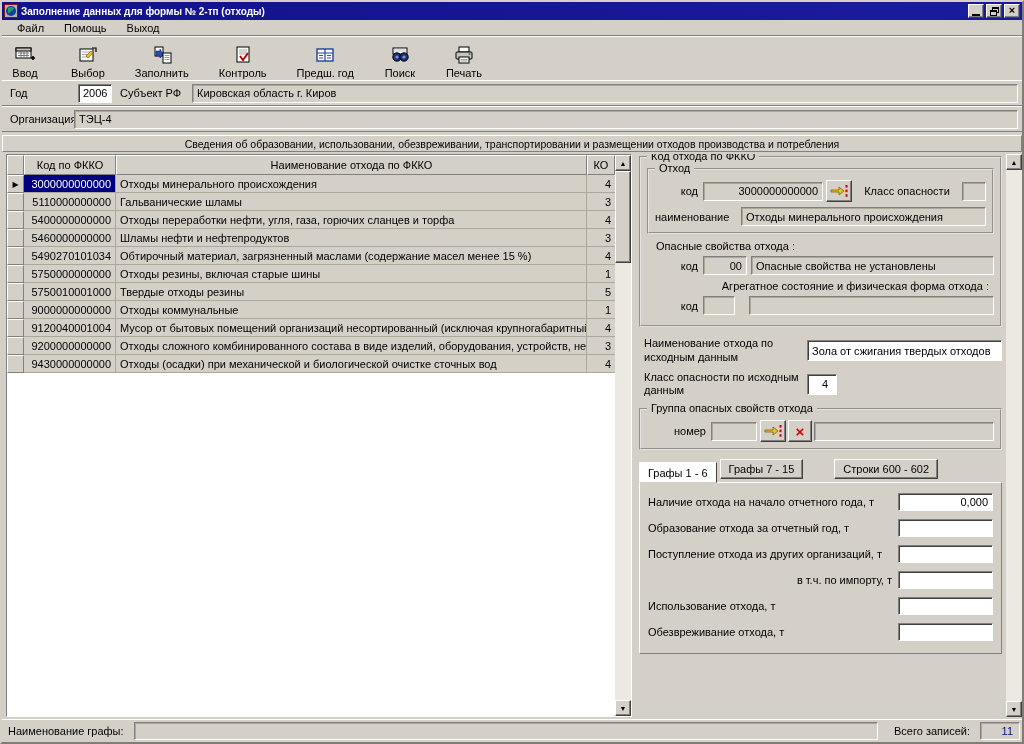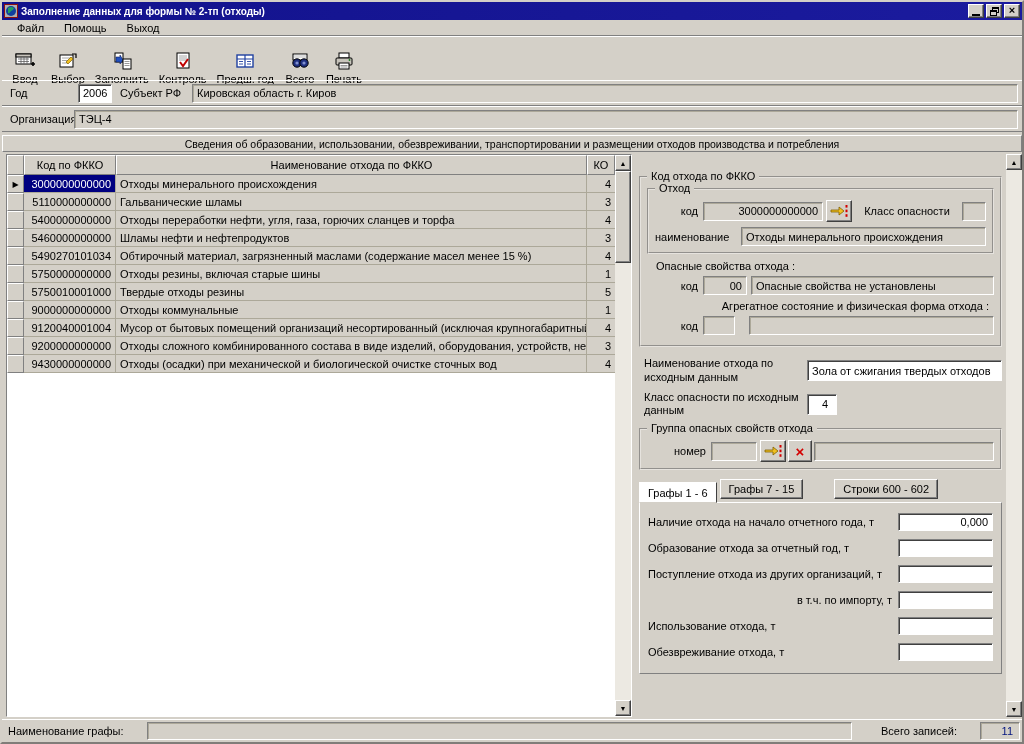--- a/index.html
+++ b/index.html
@@ -25,21 +25,21 @@
   .glyph-restore .r1 { position:absolute; top:0; right:0; width:7px; height:6px; border:1px solid #000; border-top-width:2px; background:#d4d0c8;}
   .glyph-restore .r2 { position:absolute; bottom:0; left:0; width:7px; height:6px; border:1px solid #000; border-top-width:2px; background:#d4d0c8;}
   .glyph-close { font-size:11px; font-weight:bold; margin-top:-1px; }
 
   
   .menubar { height:16px; display:flex; align-items:center; padding-left:6px; gap:2px;
     border-bottom:1px solid #808080; box-shadow:0 1px 0 #fff; flex:0 0 auto; }
   .menu-item { padding:2px 9px; cursor:default; }
 
   
-  .toolbar { height:44px; display:flex; align-items:center; padding:18px 2px 0 2px; gap:0;
+  .toolbar { height:44px; display:flex; align-items:flex-end; padding:18px 2px 0 2px; gap:20px;
     border-top:1px solid #fff; flex:0 0 auto; }
   .tbtn { display:flex; flex-direction:column; align-items:center; justify-content:flex-start;
     padding:1px 5px; min-width:42px; }
   .tbtn .ticon { height:22px; display:flex; align-items:center; justify-content:center; }
   .tbtn .tlabel { margin-top:1px; white-space:nowrap; }
 
   
   .frow { display:flex; align-items:center; height:26px; padding:0 4px;
     border-top:1px solid #fff; border-bottom:1px solid #808080; flex:0 0 auto; }
   .flabel { padding:0 4px; }
@@ -103,21 +103,21 @@
   .tab.active { border-color:#fff #404040 #d4d0c8 #fff; box-shadow:none; padding-top:4px;
     margin-bottom:-1px; background:#ffffff; }
   .tabpage { border:1px solid; border-color:#fff #808080 #808080 #fff; padding:10px 8px 12px 8px; }
   .fieldrow { display:flex; align-items:center; margin-bottom:8px; }
   .fieldrow:last-child { margin-bottom:0; }
   .flab { flex:1; white-space:nowrap; overflow:hidden; }
   .finput { width:95px; flex:0 0 auto; height:18px; display:flex; align-items:center;
     justify-content:flex-end; padding:0 4px; }
 
   
-  .statusbar { height:23px; flex:0 0 auto; display:flex; align-items:center; gap:19px;
+  .statusbar { height:23px; flex:0 0 auto; display:flex; align-items:center; gap:6px;
     border-top:1px solid #fff; padding:1px 2px; }
   .stlabel { padding:0 4px; white-space:nowrap; }
   .stfield { flex:1; height:18px; }
   .sttotal { width:40px; height:18px; display:flex; align-items:center; justify-content:flex-end;
     padding:0 6px; color:#00127e; }
 
   svg { display:block; }
 </style>
 </head>
 <body>
@@ -214,21 +214,21 @@
         <span class="ticon">
           <svg width="22" height="20" viewBox="0 0 22 20">
             <rect x="4" y="3" width="14" height="6" fill="#fff" stroke="#000"></rect>
             <path d="M5 4h12M5 6h12" stroke="#a0a0a0" stroke-width="0.7"></path>
             <circle cx="8" cy="12" r="4.2" fill="#203080" stroke="#000"></circle>
             <circle cx="15" cy="12" r="4.2" fill="#203080" stroke="#000"></circle>
             <circle cx="8" cy="12" r="1.6" fill="#8090d0"></circle>
             <circle cx="15" cy="12" r="1.6" fill="#8090d0"></circle>
           </svg>
         </span>
-        <span class="tlabel">Всего</span>
+        <span class="tlabel">Поиск</span>
       </span>
       <span class="tbtn">
         <span class="ticon">
           <svg width="22" height="20" viewBox="0 0 22 20">
             <rect x="6" y="2" width="10" height="5" fill="#fff" stroke="#000"></rect>
             <rect x="3" y="7" width="16" height="7" rx="1" fill="#c8c4bc" stroke="#000"></rect>
             <rect x="6" y="12" width="10" height="6" fill="#fff" stroke="#000"></rect>
             <circle cx="16.5" cy="9" r="0.9" fill="#208020"></circle>
             <path d="M7.5 14.5h7M7.5 16h7" stroke="#808080" stroke-width="0.8"></path>
           </svg>
@@ -335,21 +335,21 @@
         <span class="sbtn">▲</span>
         <span class="sthumb" style="height:92px;"></span>
         <span class="strack"></span>
         <span class="sbtn">▼</span>
       </div>
     </div>
 
     <div class="details">
       <div class="detcontent">
 
-        <div class="groupbox" style="margin-top:20px; padding-bottom:8px;">
+        <div class="groupbox" style="margin-top:0; padding-bottom:8px;">
           <span class="gtitle">Код отхода по ФККО</span>
 
           <div class="groupbox" style="margin-bottom:6px;">
             <span class="gtitle">Отход</span>
             <div class="drow">
               <span class="dlabel right" style="width:48px;">код</span>
               <span class="field sunken right" style="width:120px;">3000000000000</span>
               <span class="handbtn">
                 <svg width="18" height="14" viewBox="0 0 18 14">
                   <path d="M1 6 L9 6 L9 3 L14 7 L9 11 L9 8 L1 8 Z" fill="#f0c020" stroke="#806000" stroke-width="0.8"></path>

